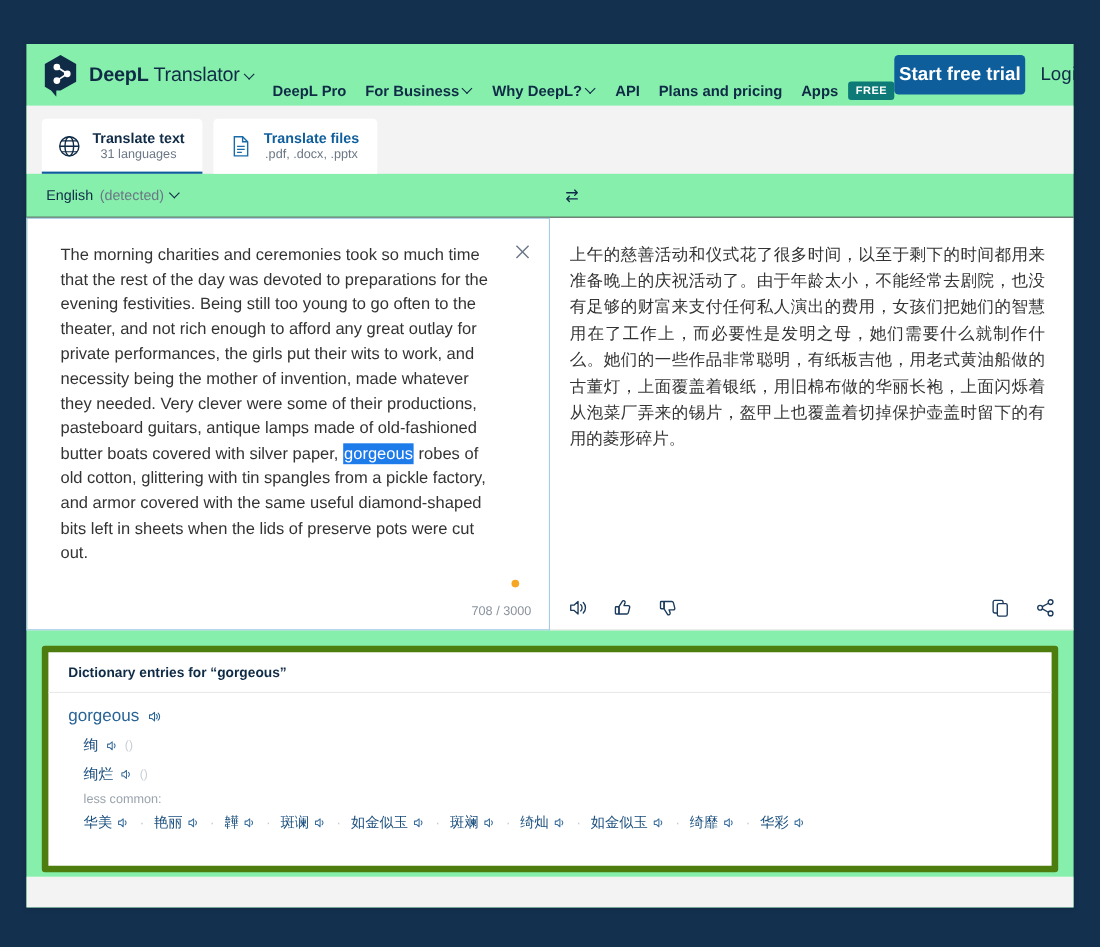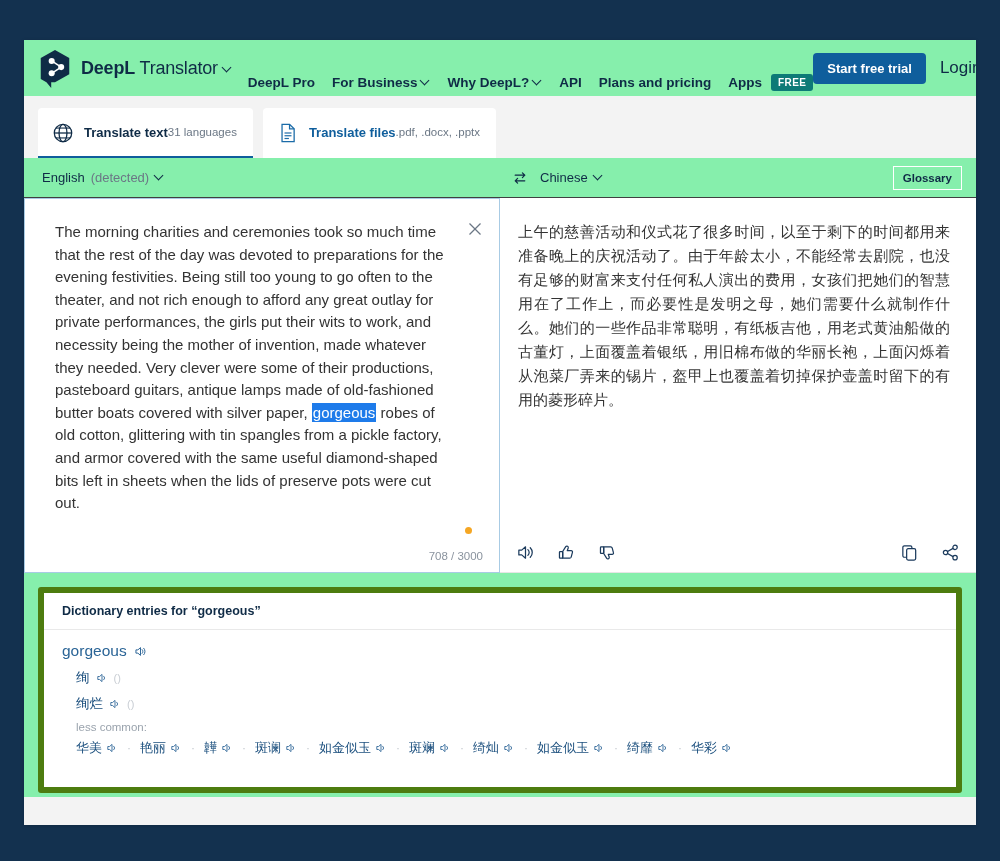--- a/index.html
+++ b/index.html
@@ -95,25 +95,25 @@
     margin-left: 5px;
   }
   .header-right {
     display: flex;
     align-items: center;
     gap: 14px;
   }
   .trial-btn {
     background: #0f5e9c;
     color: #ffffff;
-    font-size: 13px;
+    font-size: 17px;
     font-weight: bold;
     border: none;
     border-radius: 4px;
-    padding: 8px 14px;
+    padding: 8px 4px;
     cursor: pointer;
     white-space: nowrap;
     font-family: "Liberation Sans", sans-serif;
   }
   .login-link {
     font-size: 17px;
     color: #0f2b46;
     cursor: pointer;
   }
 
@@ -144,21 +144,21 @@
     position: absolute;
     left: 0; right: 0; bottom: 0;
     height: 2.5px;
     background: #0f5e9c;
   }
   .tab-icon {
     width: 22px;
     height: 22px;
     flex: 0 0 22px;
   }
-  .tab-lines { display: flex; flex-direction: row; text-align: center; }
+  .tab-lines { display: flex; flex-direction: column; text-align: center; }
   .tab-title {
     font-size: 13px;
     font-weight: bold;
     color: #0f2b46;
     line-height: 16px;
   }
   .tab.files .tab-title { color: #0f5e9c; }
   .tab-sub {
     font-size: 11.5px;
     color: #6b7785;
@@ -447,27 +447,20 @@
         <span>English</span>
         <span class="detected">(detected)</span>
         <span class="caret"></span>
       </div>
     </div>
     <div class="lang-mid">
       <svg class="swap-icon" viewBox="0 0 20 20">
         <path d="M4 6.5 H16 M13 3.5 L16 6.5 L13 9.5" fill="none" stroke="#0f2b46" stroke-width="1.5" stroke-linecap="round" stroke-linejoin="round"></path>
         <path d="M16 13.5 H4 M7 10.5 L4 13.5 L7 16.5" fill="none" stroke="#0f2b46" stroke-width="1.5" stroke-linecap="round" stroke-linejoin="round"></path>
       </svg>
-    </div>
-    <div class="lang-right">
-      <div class="lang-sel">
-        <span>Chinese</span>
-        <span class="caret"></span>
-      </div>
-      <div class="glossary-btn">Glossary</div>
     </div>
   </div>
 
   <div class="panels">
 
     <div class="panel-src">
       <div class="src-text"><span>The morning charities and ceremonies took so much time that the rest of the day was devoted to preparations for the evening festivities. Being still too young to go often to the theater, and not rich enough to afford any great outlay for private performances, the girls put their wits to work, and necessity being the mother of invention, made whatever they needed. Very clever were some of their productions, pasteboard guitars, antique lamps made of old-fashioned butter boats covered with silver paper, </span><span class="hl">gorgeous</span><span> robes of old cotton, glittering with tin spangles from a pickle factory, and armor covered with the same useful diamond-shaped bits left in sheets when the lids of preserve pots were cut out.</span></div>
       <svg class="clear-x" viewBox="0 0 16 16">
         <line x1="2.5" y1="2.5" x2="13.5" y2="13.5" stroke="#6b7785" stroke-width="1.3"></line>
         <line x1="13.5" y1="2.5" x2="2.5" y2="13.5" stroke="#6b7785" stroke-width="1.3"></line>

